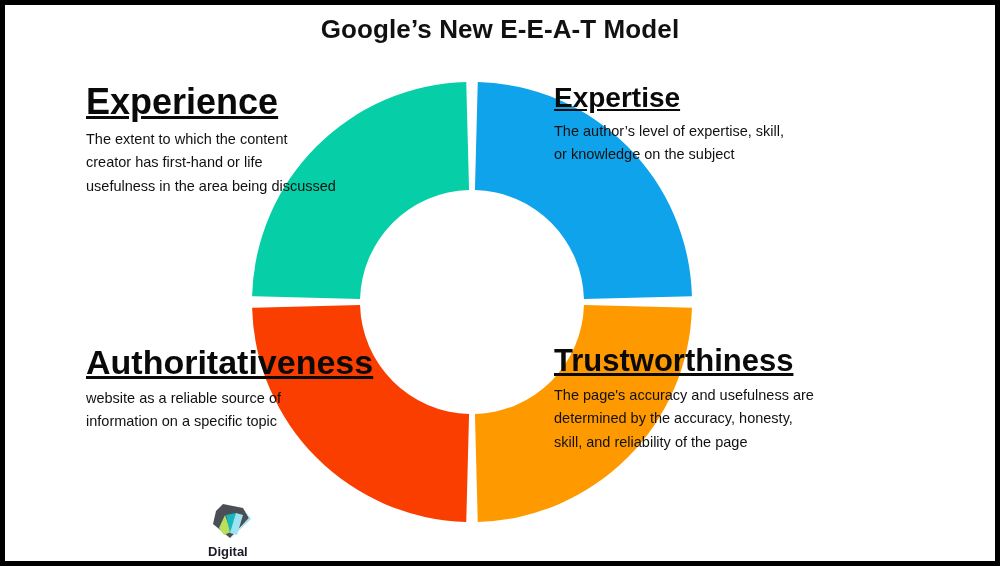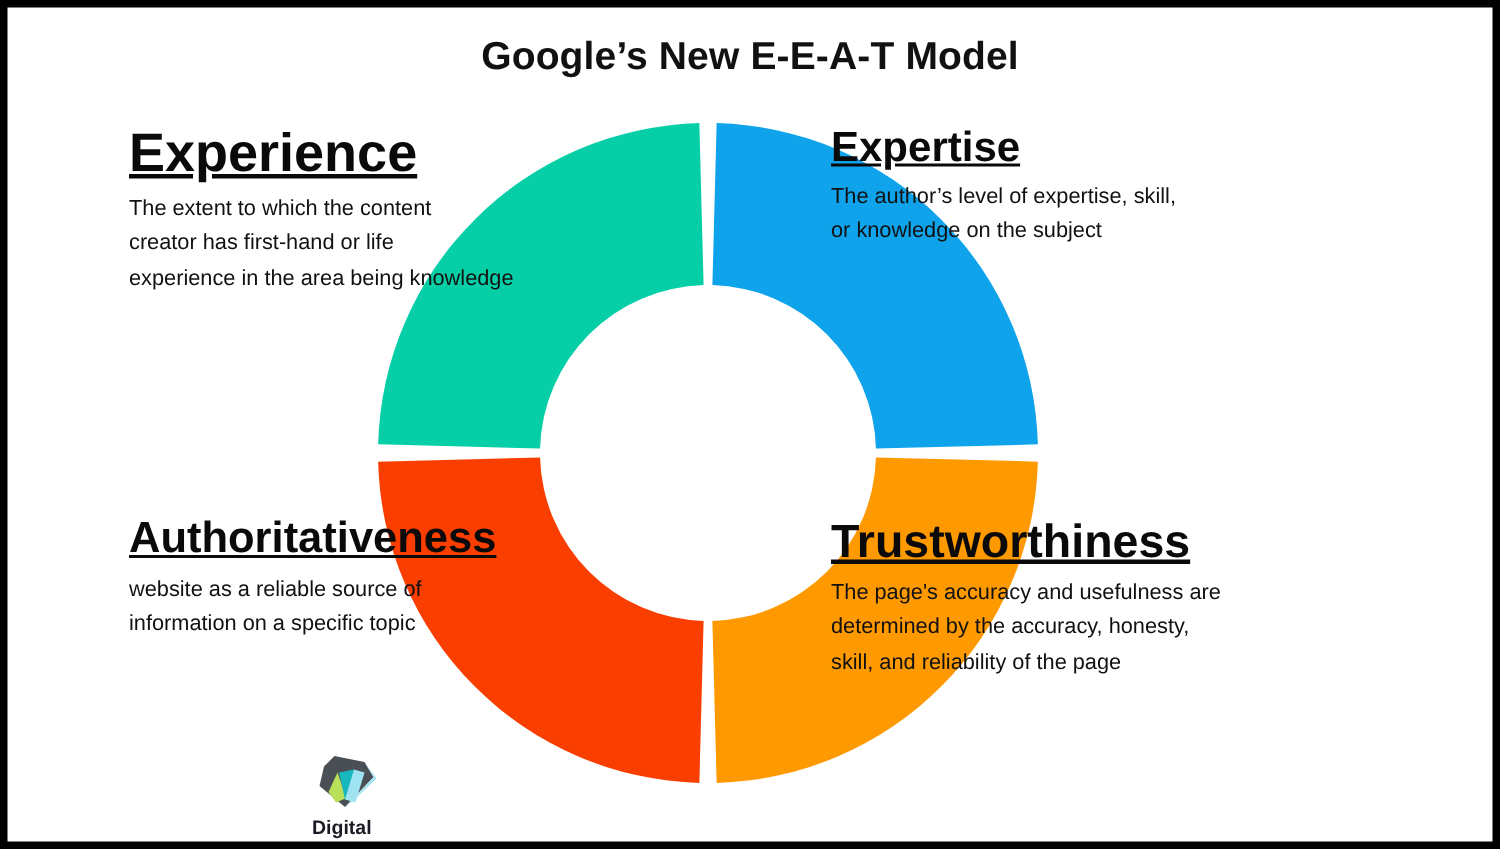--- a/index.html
+++ b/index.html
@@ -42,21 +42,20 @@
     position: absolute;
     left: 0;
     top: 14px;
     width: 1000px;
     text-align: center;
     font-size: 26px;
     font-weight: bold;
     color: #111111;
     letter-spacing: 0.1px;
     z-index: 20;
-    margin-top: 8px;
   }
 
   #donut {
     position: absolute;
     left: 252px;
     top: 82px;
     width: 440px;
     height: 440px;
     z-index: 5;
   }
@@ -82,21 +81,21 @@
   }
   .quad-desc span { display: block; white-space: nowrap; }
 
   #quad-experience { left: 86px; top: 84px; }
   #quad-experience .quad-title { font-size: 36px; }
 
   #quad-expertise { left: 554px; top: 84px; }
   #quad-expertise .quad-title { font-size: 28px; }
 
   #quad-authoritativeness { left: 86px; top: 345px; }
-  #quad-authoritativeness .quad-title { font-size: 29px; }
+  #quad-authoritativeness .quad-title { font-size: 34px; }
 
   #quad-trustworthiness { left: 554px; top: 345px; }
   #quad-trustworthiness .quad-title { font-size: 31px; }
 
   #logo {
     position: absolute;
     left: 208px;
     top: 502px;
     display: flex;
     align-items: center;
@@ -129,21 +128,21 @@
         <path d="M 214.24107137226792 439.9246114946226 A 220 220 0 0 1 0.07538850537738995 225.75892862773216 L 108.03837960273759 222.93181821048182 A 112 112 0 0 0 217.06818178951823 331.96162039726244 Z" fill="#F93E00"></path>
         <path d="M 0.07538850537738995 214.2410713722679 A 220 220 0 0 1 214.24107137226784 0.07538850537738995 L 217.06818178951818 108.03837960273759 A 112 112 0 0 0 108.03837960273759 217.0681817895182 Z" fill="#06CFA8"></path>
       </g>
   </svg>
 
   <div class="quad" id="quad-experience">
     <div class="quad-title">Experience</div>
     <div class="quad-desc">
         <span>The extent to which the content</span>
         <span>creator has first-hand or life</span>
-        <span>experience in the area being knowledge</span>
+        <span>usefulness in the area being discussed</span>
       </div>
   </div>
 
   <div class="quad" id="quad-expertise">
     <div class="quad-title">Expertise</div>
     <div class="quad-desc">
         <span>The author’s level of expertise, skill,</span>
         <span>or knowledge on the subject</span>
       </div>
   </div>

